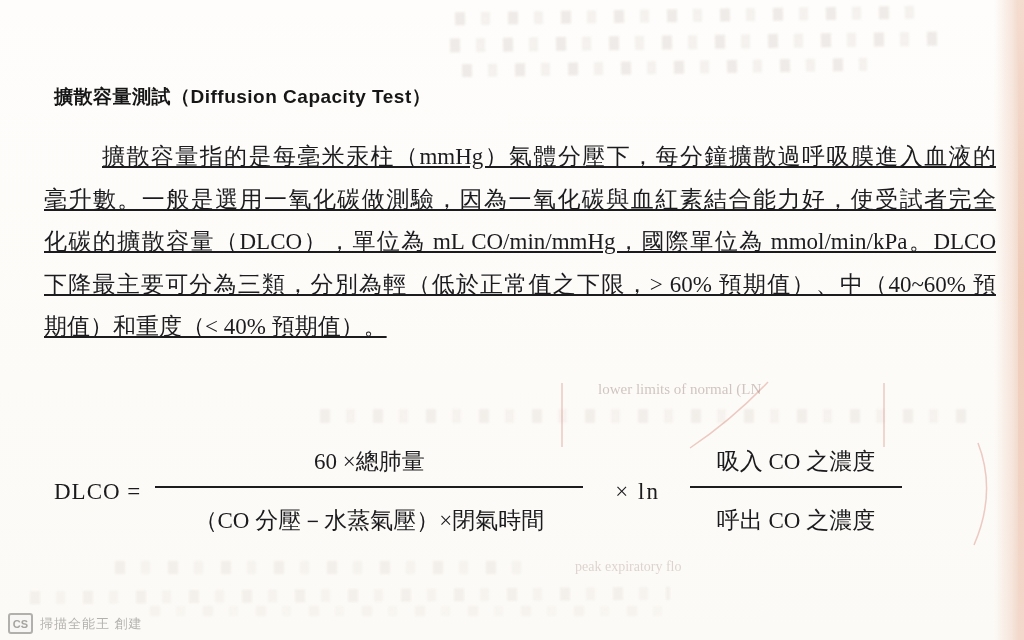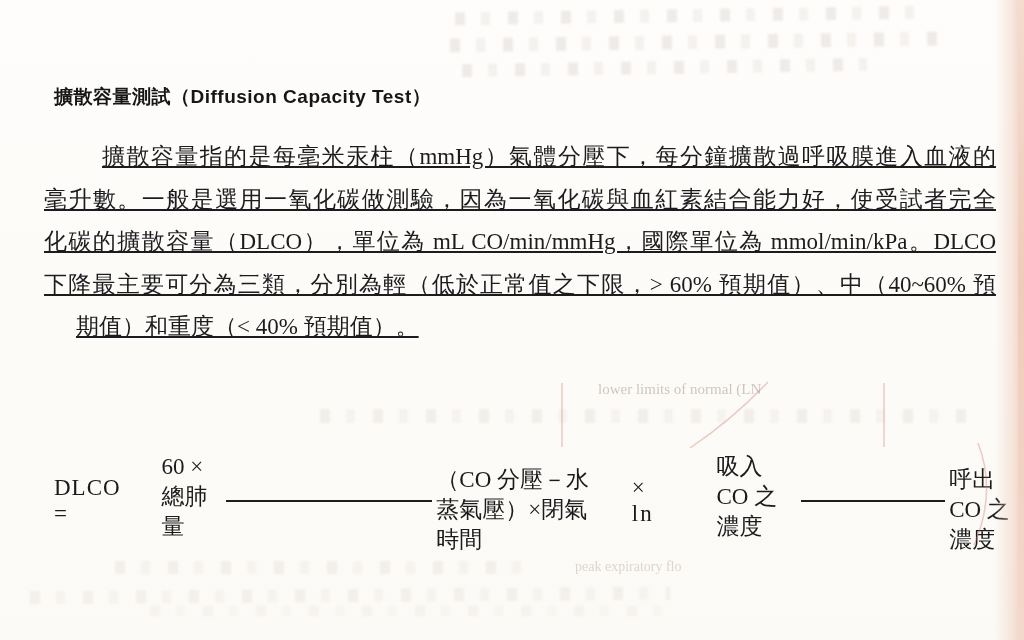--- a/index.html
+++ b/index.html
@@ -19,29 +19,29 @@
   }
   .para{
     position:absolute;left:44px;top:136px;width:952px;
     font-size:23px;color:#1c1c1e;
   }
   .para .line{
     height:42.5px;line-height:42.5px;white-space:nowrap;
     text-align:justify;text-align-last:justify;text-decoration:underline;
   }
   .para .line.first{padding-left:58px;}
-  .para .line.last{text-align:left;text-align-last:left;margin-left:32px;}
+  .para .line.last{text-align:left;text-align-last:left;}
 
   .formula{
     position:absolute;left:54px;top:447px;
     display:flex;align-items:center;
     font-size:23px;color:#1b1b1d;
   }
   .f-lhs{margin-right:14px;letter-spacing:1px;}
-  .frac{display:flex;flex-direction:row;align-items:center;}
+  .frac{display:flex;flex-direction:column;align-items:center;}
   .frac .num{padding:0 14px 9px 14px;line-height:30px;}
   .frac .den{padding:18px 4px 0 4px;line-height:30px;}
   .frac .bar{width:100%;border-top:2px solid #1d1d1f;height:0;}
   .frac1{min-width:428px;}
   .frac2{min-width:212px;}
   .f-op{margin:0 30px 0 32px;letter-spacing:2px;}
 
   
   .watermark{
     position:absolute;left:8px;top:613px;
@@ -126,17 +126,21 @@
 
   <svg class="red-marks" width="1024" height="640" viewBox="0 0 1024 640">
     <g stroke="rgba(205,110,95,0.35)" stroke-width="1.5" fill="none">
       <line x1="562" y1="383" x2="562" y2="447"></line>
       <line x1="884" y1="383" x2="884" y2="447"></line>
       <path d="M 690 448 Q 732 420 768 382"></path>
       <path d="M 978 443 Q 997 492 974 545"></path>
     </g>
   </svg>
 
+  <div class="watermark">
+    <span class="cs-box">CS</span>
+    <span class="wm-label">掃描全能王 創建</span>
+  </div>
 
   <div class="page-edge"></div>
   <div class="page-edge-strip"></div>
 
 </div>
 
 </body></html>

